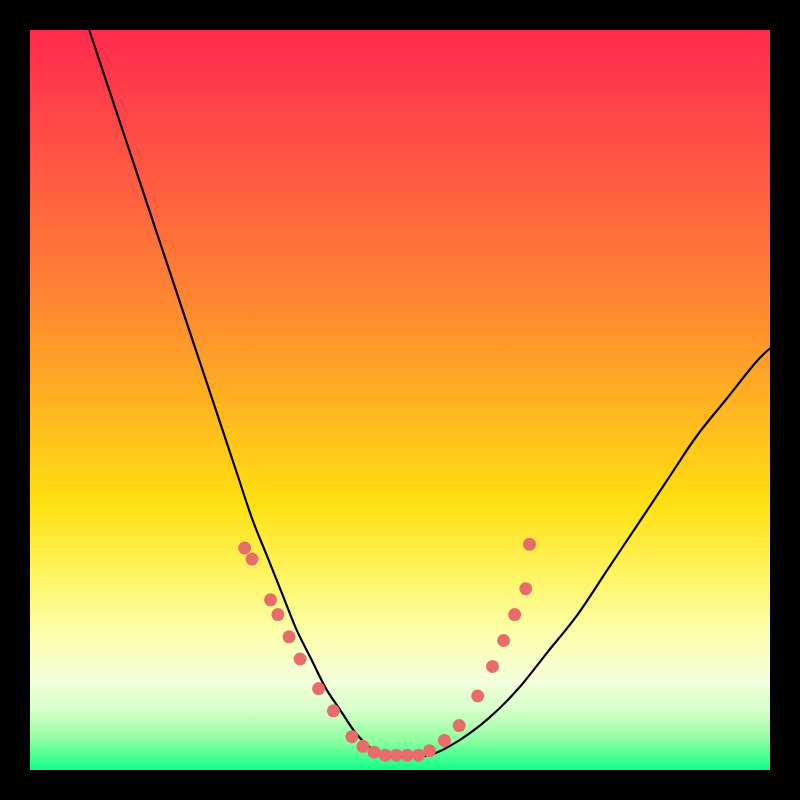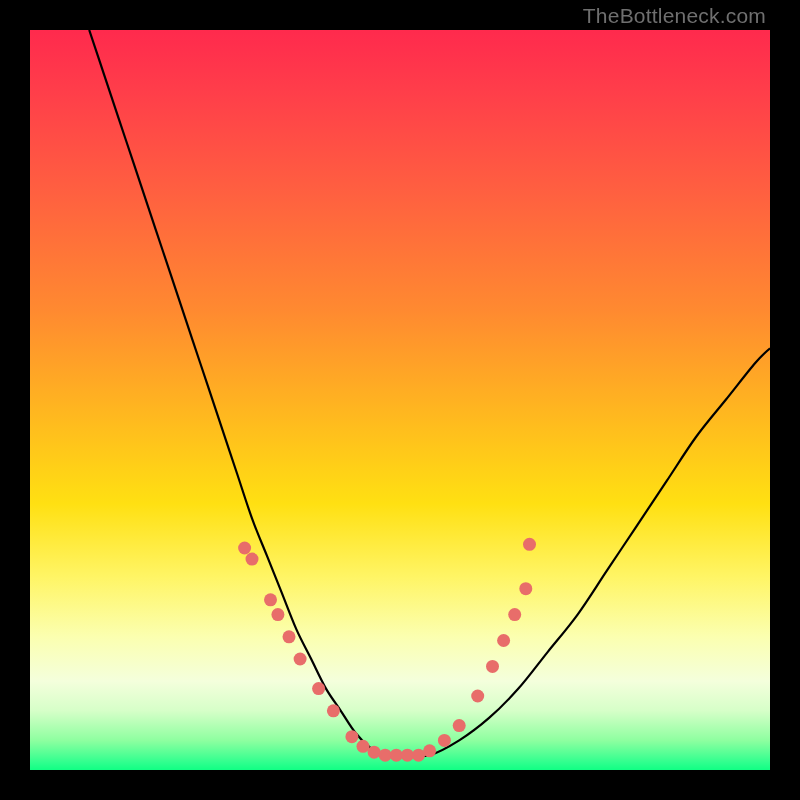--- a/index.html
+++ b/index.html
@@ -88,14 +88,13 @@
           <circle cx="429.2" cy="695.6" r="6.5" fill="#e86d6a"></circle>
           <circle cx="447.7" cy="666.0" r="6.5" fill="#e86d6a"></circle>
           <circle cx="462.5" cy="636.4" r="6.5" fill="#e86d6a"></circle>
           <circle cx="473.6" cy="610.5" r="6.5" fill="#e86d6a"></circle>
           <circle cx="484.7" cy="584.6" r="6.5" fill="#e86d6a"></circle>
           <circle cx="495.8" cy="558.7" r="6.5" fill="#e86d6a"></circle>
           <circle cx="499.5" cy="514.3" r="6.5" fill="#e86d6a"></circle>
         </g>
     </svg>
   </div>
-  <div class="watermark">TheBottleneck.com</div>
 </div>
 
 </body></html>

